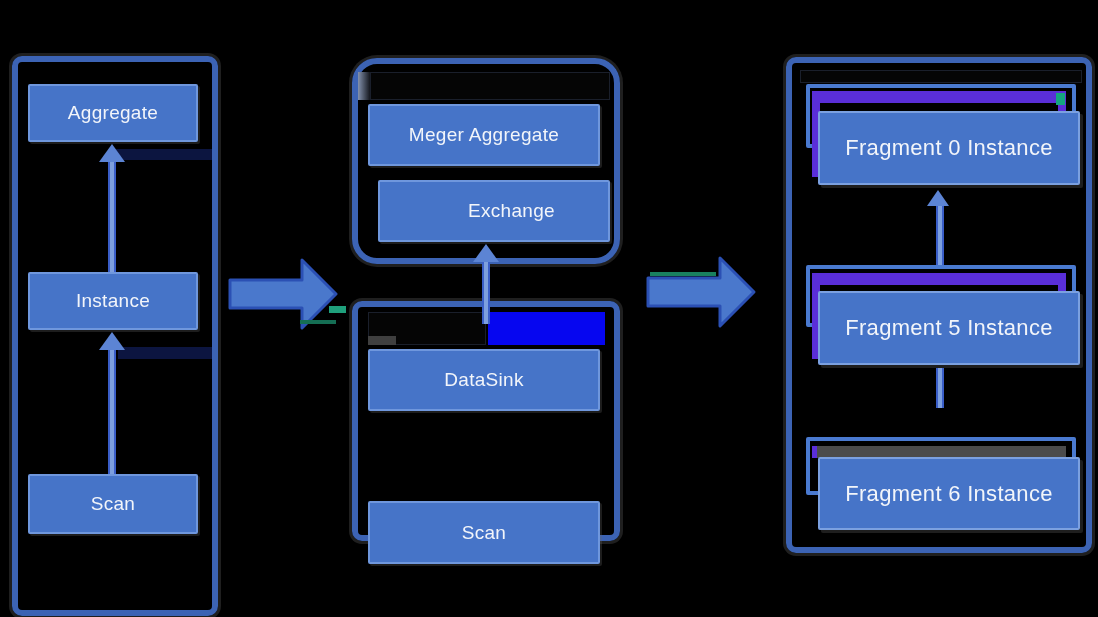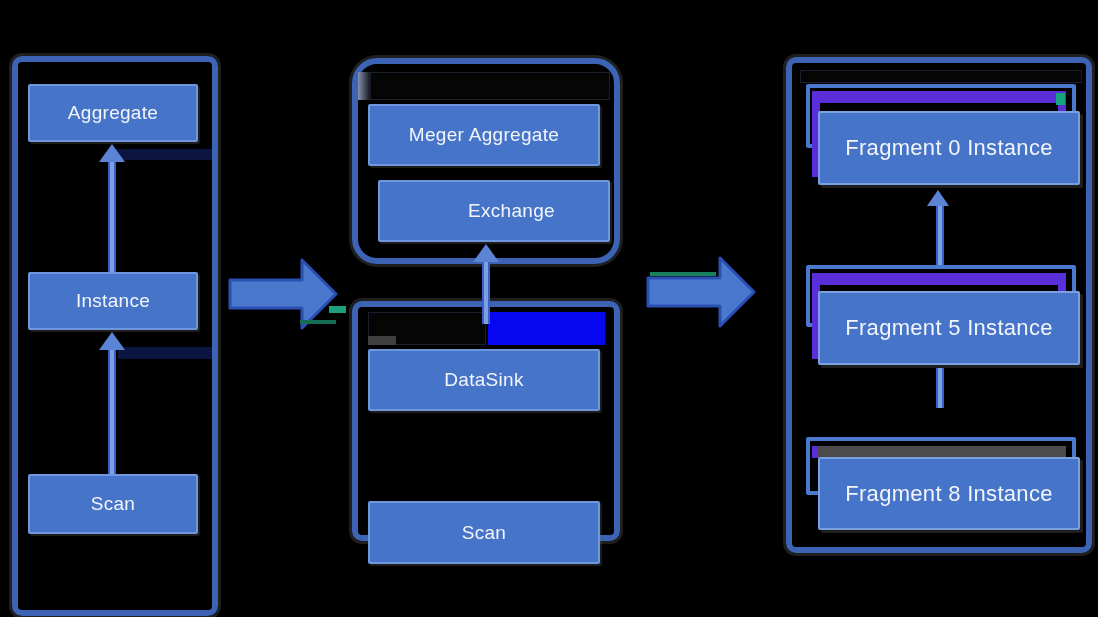--- a/index.html
+++ b/index.html
@@ -165,18 +165,18 @@
         <span>Fragment 5 Instance</span>
       </div>
     </div>
 
     <div class="vline" style="left:144px;top:305px;height:40px;"></div>
 
     <div>
       <div class="backcard" style="left:14px;top:374px;width:270px;height:58px;"></div>
       <div class="graybar" style="left:20px;top:383px;width:254px;height:12px;"></div>
       <div class="frag" style="left:26px;top:394px;width:262px;height:73px;">
-        <span>Fragment 8 Instance</span>
+        <span>Fragment 6 Instance</span>
       </div>
     </div>
   </div>
 
 </div>
 
 </body></html>

